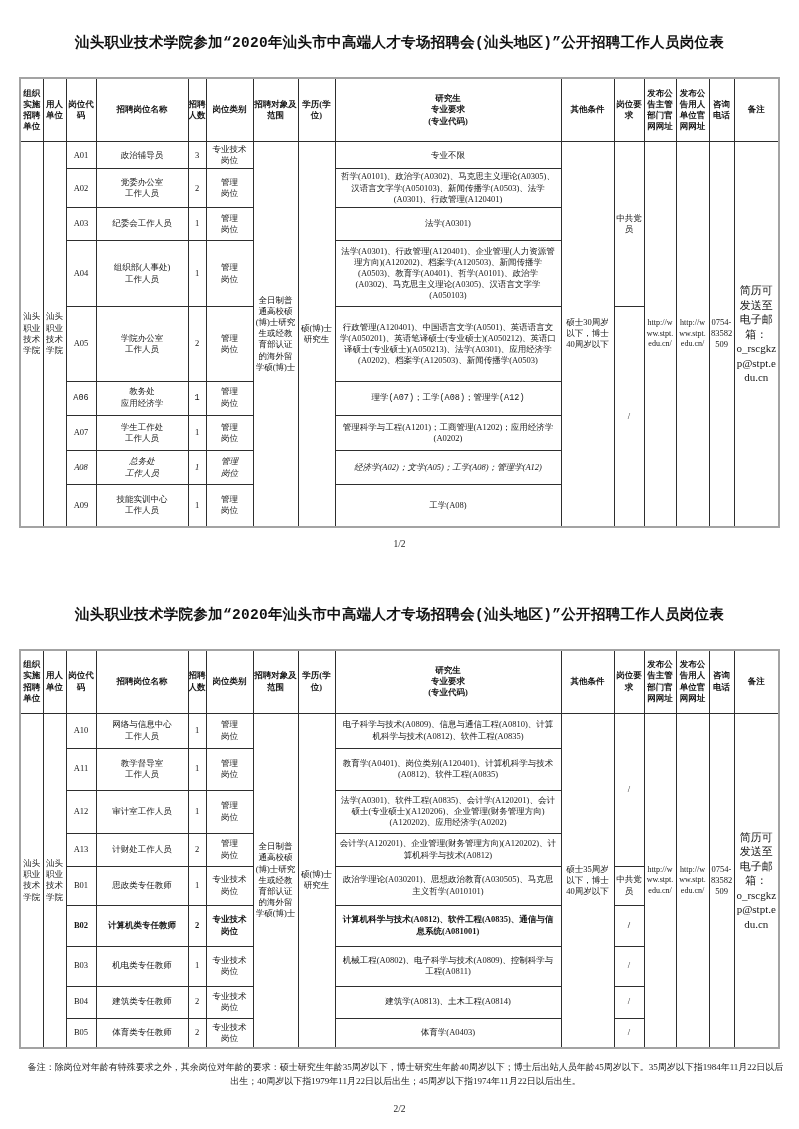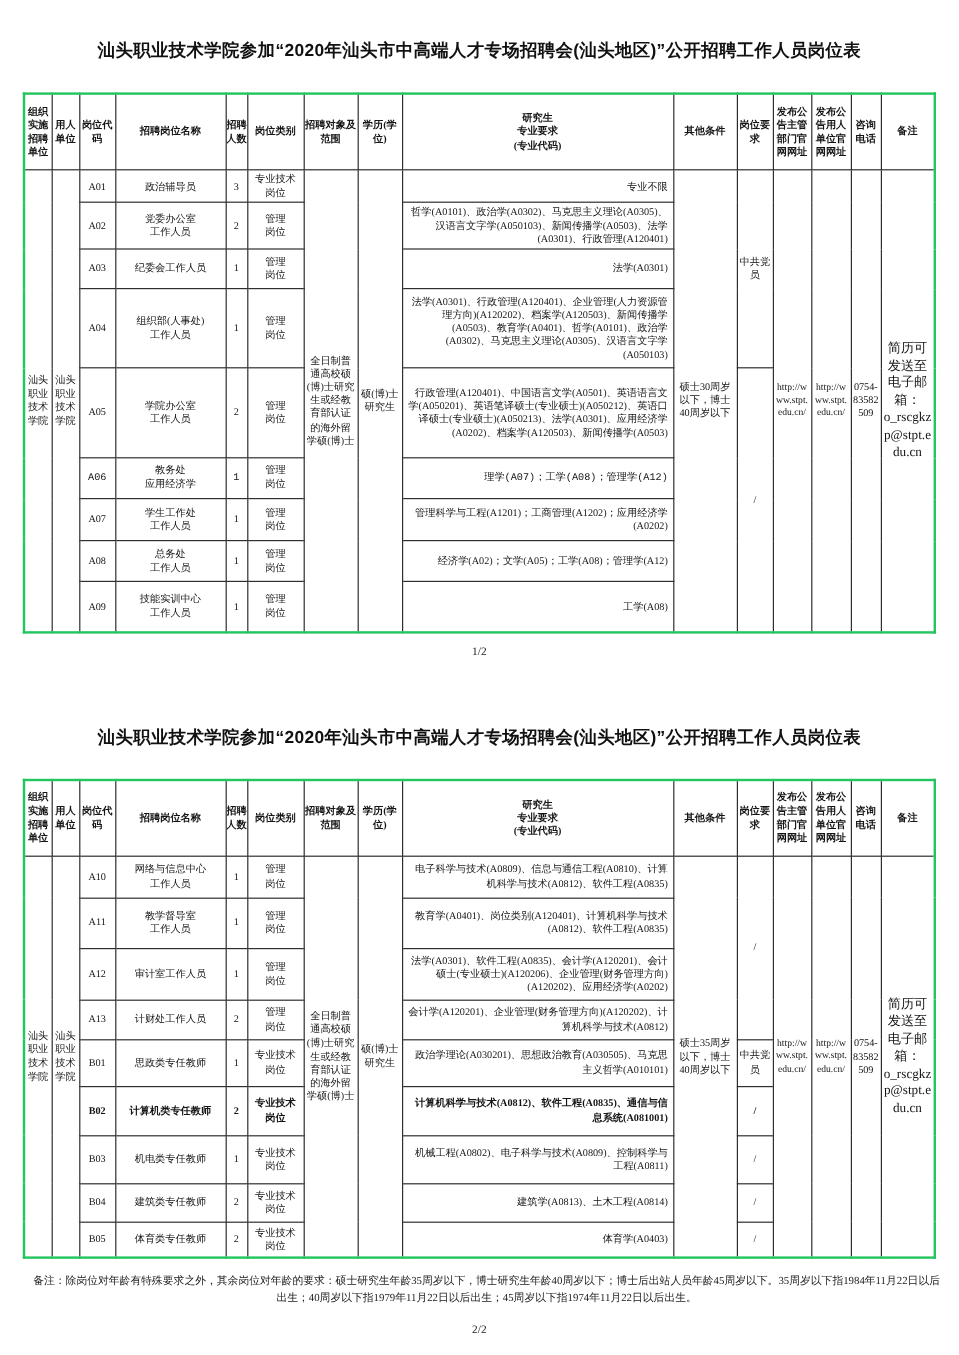--- a/index.html
+++ b/index.html
@@ -5,40 +5,40 @@
   html,body{margin:0;padding:0;background:#ffffff;}
   body{
     width:799px;height:1129px;overflow:hidden;
     font-family:"Liberation Serif","DejaVu Serif",serif;
     color:#151515;
   }
   .page{position:relative;width:799px;height:1129px;background:#fff;}
   .doc-title{
     margin:0;padding-top:33px;text-align:center;
     font-size:14.5px;font-weight:bold;letter-spacing:.3px;
-    font-family:Liberation Sans, sans-serif;
+    font-family:Liberation Mono, monospace;
     color:#111;
   }
   .sec2 .doc-title{padding-top:56px;}
   table.job-table{
     border-collapse:collapse;table-layout:fixed;
     width:756px;margin:25px auto 0;
-    border:2px solid #22c55e;
+    border:2px solid #a3a3a3;
   }
   .job-table th,.job-table td{
     border:1px solid #2e2e2e;
     font-size:8.5px;line-height:1.32;
     text-align:center;vertical-align:middle;
     padding:2px 1px;overflow:hidden;
     word-break:break-word;
   }
   .job-table th{
     font-weight:bold;font-size:8.5px;height:56px;padding:3px 0;
   }
-  td.left{text-align:right;padding:2px 4px;}
+  td.left{text-align:center;padding:2px 4px;}
   .pre{white-space:pre-line;}
   .brk{word-break:break-all;}
   td.site{font-size:8px;}
   td.remark{font-size:11px;}
   .pageno{
     text-align:center;font-size:9.5px;margin-top:11px;color:#222;
     data:none;
   }
   .footnote{
     font-size:9px;line-height:1.55;color:#1a1a1a;
@@ -158,21 +158,21 @@
           </tr>
           <tr style="height: 35px;">
             <td>A07</td>
             <td class="pre">学生工作处
 工作人员</td>
             <td>1</td>
             <td class="pre">管理
 岗位</td>
             <td class="left">管理科学与工程(A1201)；工商管理(A1202)；应用经济学(A0202)</td>
           </tr>
-          <tr style="height: 34px;">
+          <tr style="height: 34px; font-style: italic;">
             <td>A08</td>
             <td class="pre">总务处
 工作人员</td>
             <td>1</td>
             <td class="pre">管理
 岗位</td>
             <td class="left">经济学(A02)；文学(A05)；工学(A08)；管理学(A12)</td>
           </tr>
           <tr style="height: 42px;">
             <td>A09</td>

